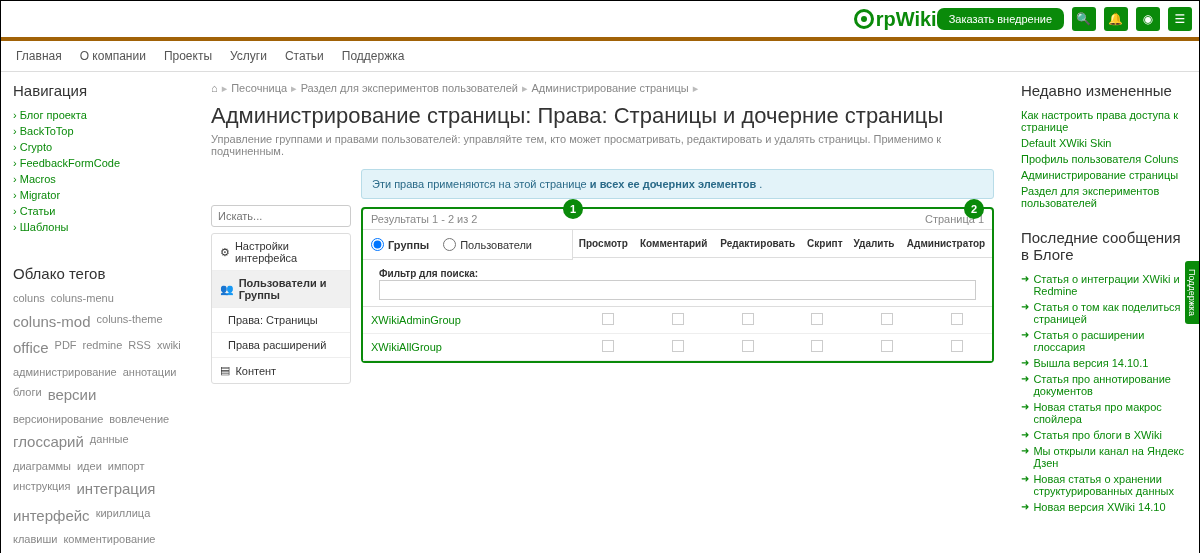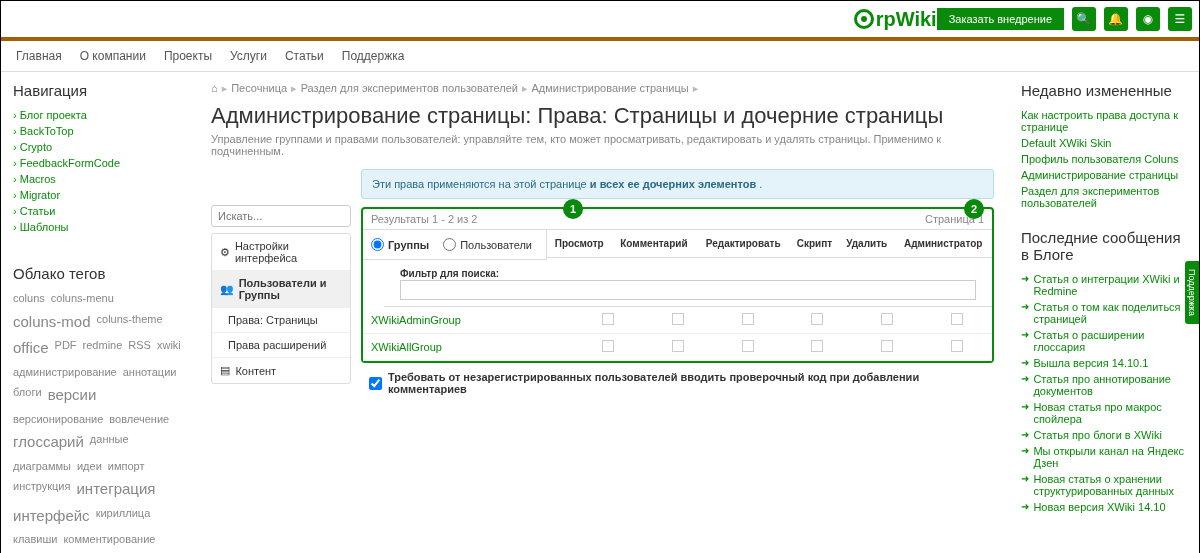--- a/index.html
+++ b/index.html
@@ -4,21 +4,21 @@
 <style>
 * { box-sizing: border-box; margin: 0; padding: 0; }
 body { font-family: Arial, sans-serif; font-size: 12px; background: #fff; color: #333; }
 .wrapper { width: 1200px; margin: 0 auto; background: #fff; border: 1px solid #000; min-height: 553px; position: relative; padding-bottom: 30px; }
 
 .header { display: flex; align-items: center; justify-content: flex-end; padding: 6px 7px; border-bottom: 4px solid #a16207; }
 .logo { display: flex; align-items: center; gap: 2px; font-size: 20px; font-weight: bold; color: #0a8a0a; }
 .logo-icon { display: inline-block; width: 20px; height: 20px; border: 3px solid #0a8a0a; border-radius: 50%; position: relative; }
 .logo-icon::after { content: ''; position: absolute; width: 6px; height: 6px; background: #0a8a0a; border-radius: 50%; top: 4px; left: 4px; }
 .header-right { display: flex; gap: 8px; align-items: center; }
-.btn-green { background: #0a8a0a; color: #fff; border: none; padding: 5px 12px; border-radius: 0; font-size: 11px; cursor: pointer; }
+.btn-green { background: #0a8a0a; color: #fff; border: none; padding: 5px 12px; border-radius: 7px; font-size: 11px; cursor: pointer; }
 .hdr-icon { width: 24px; height: 24px; background: #0a8a0a; color: #fff; display: flex; align-items: center; justify-content: center; border-radius: 3px; cursor: pointer; font-size: 12px; }
 
 .nav { padding: 8px 15px; border-bottom: 1px solid #ddd; }
 .nav a { color: #555; text-decoration: none; margin-right: 18px; font-size: 12px; }
 
 .main { display: flex; }
 .left-col { width: 195px; padding: 10px 12px; }
 .right-col { width: 190px; padding: 10px 12px; }
 .center-col { flex: 1; padding: 10px 15px; }
 
@@ -49,28 +49,28 @@
 .admin-menu li { padding: 6px 8px; font-size: 11px; border-bottom: 1px solid #eee; cursor: pointer; display: flex; align-items: center; gap: 5px; }
 .admin-menu li:last-child { border-bottom: none; }
 .admin-menu li.active { background: #f0f0f0; font-weight: bold; }
 .admin-menu li.sub { padding-left: 16px; font-weight: normal; }
 .admin-menu li.sub.sel { background: #e8e8e8; }
 
 .info-banner { background: #e3f3f9; border: 1px solid #b8dce8; padding: 8px 10px; font-size: 11px; color: #2a6a88; margin-bottom: 8px; border-radius: 3px; }
 .info-banner a { color: #2a6a88; font-weight: bold; text-decoration: none; }
 
 .rights-box { border: 2px solid #0a8a0a; border-radius: 4px; position: relative; }
-.rights-left { width: 184px; border-right: 1px solid #ddd; }
+.rights-left { width: 210px; border-right: 1px solid #ddd; }
 .rights-table-wrap { flex: 1; }
 
 .tab-row { padding: 4px 8px; font-size: 11px; color: #888; border-bottom: 1px solid #ddd; display: flex; justify-content: space-between; align-items: flex-end; }
 .radio-row { padding: 8px; display: flex; gap: 14px; font-size: 11px; border-bottom: 1px solid #ddd; }
 .radio-row label { display: flex; align-items: center; gap: 4px; cursor: pointer; }
 
-.filter-row { padding: 6px 16px; border-bottom: 1px solid #ddd; margin-left: 21px; }
+.filter-row { padding: 6px 16px; border-bottom: 1px solid #ddd; }
 .filter-row input { width: 100%; padding: 3px; border: 1px solid #ccc; font-size: 11px; }
 
 .rt { width: 100%; border-collapse: collapse; font-size: 11px; }
 .rt th { text-align: center; padding: 8px 4px; font-weight: bold; border-bottom: 1px solid #ddd; font-size: 10px; }
 .rt td { padding: 6px 8px; border-bottom: 1px solid #eee; }
 .rt td.name { text-align: left; }
 .rt td.name a { color: #0a8a0a; text-decoration: none; }
 .rt td.chk { text-align: center; }
 .rt td.chk span { display: inline-block; width: 12px; height: 12px; border: 1px solid #ccc; }
 
@@ -253,24 +253,20 @@
                     <td class="chk"><span></span></td>
                     <td class="chk"><span></span></td>
                     <td class="chk"><span></span></td>
                     <td class="chk"><span></span></td>
                     <td class="chk"><span></span></td>
                   </tr>
                 </tbody>
               </table>
           </div>
 
-          <div class="checkbox-note">
-            <input type="checkbox" checked="" style="">
-            <b>Требовать от незарегистрированных пользователей вводить проверочный код при добавлении комментариев</b>
-          </div>
         </div>
       </div>
     </div>
 
     <div class="right-col">
       <div class="side-section">
         <h3 class="panel-title">Недавно измененные</h3>
         <ul class="side-list" id="recent">
             <li>
               <a href="#">Как настроить права доступа к странице</a>

